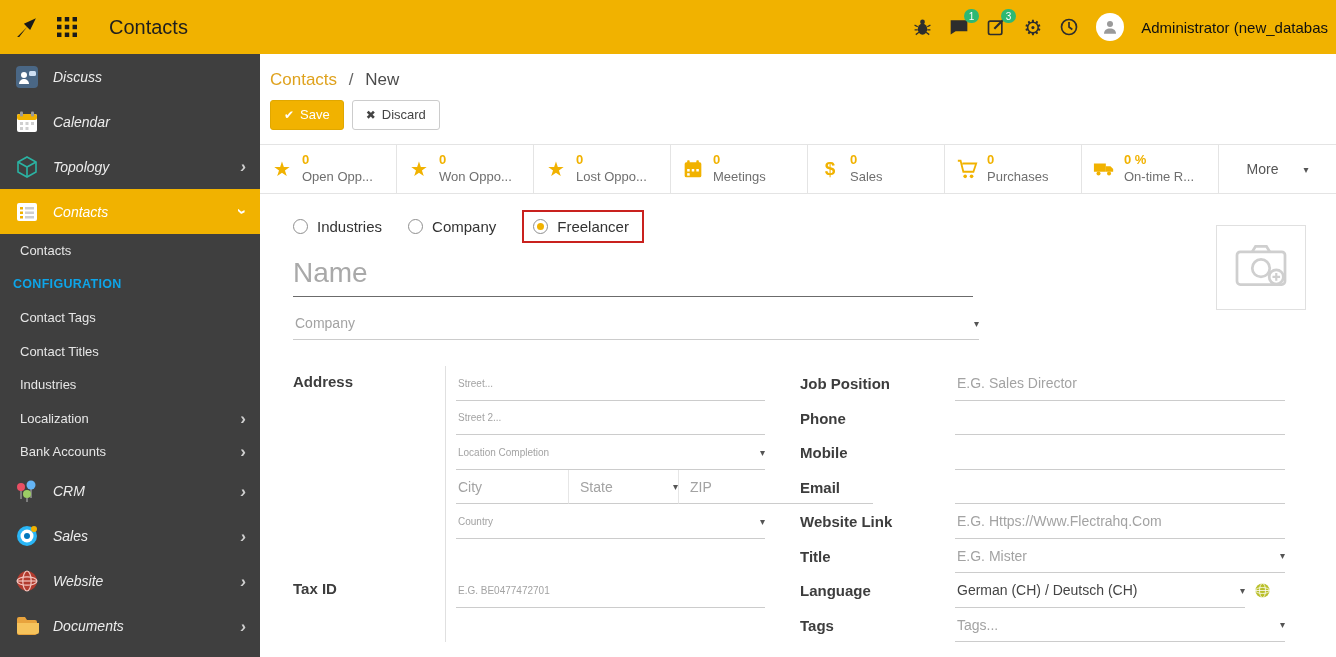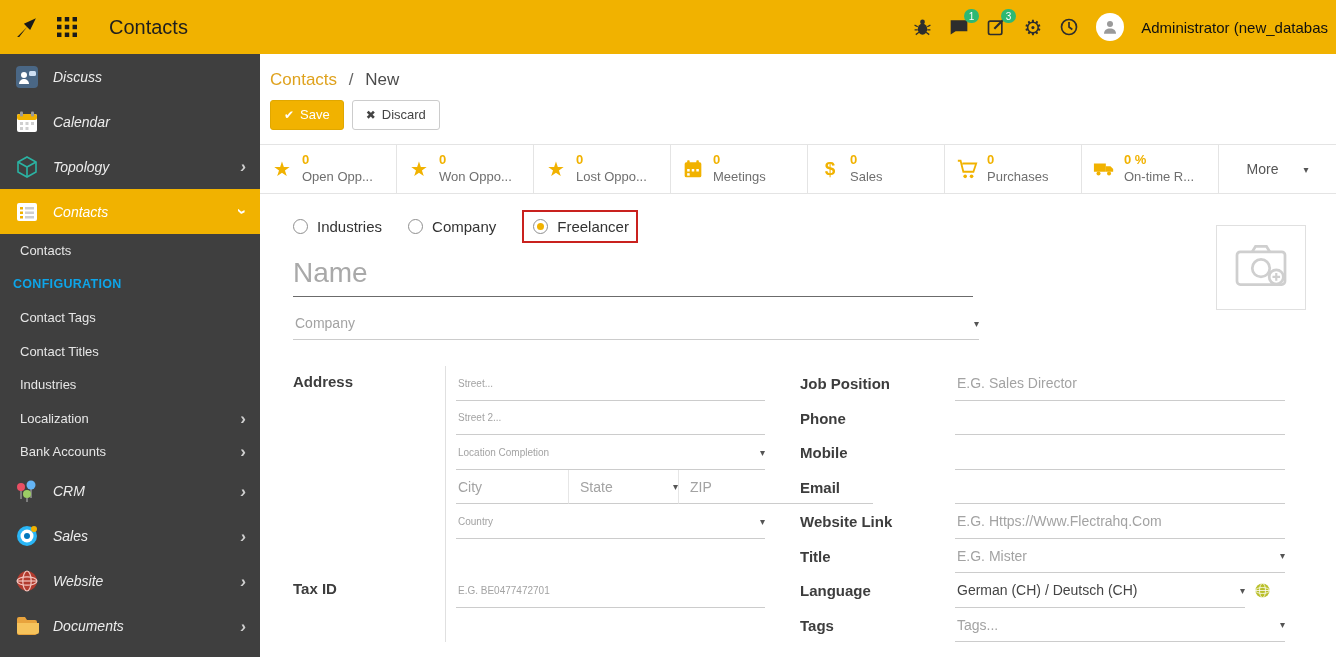--- a/index.html
+++ b/index.html
@@ -61,21 +61,21 @@
   .stat-label { color:#6f6f6f; font-size:13px; white-space:nowrap; }
   .stat-more { flex:1; display:flex; align-items:center; justify-content:center; gap:25px; color:#555; font-size:14px; cursor:pointer; }
   .caret { color:#555; font-size:10px; flex-shrink:0; }
 
   
   .form { padding:16px 30px 0 33px; }
   .type-row { display:flex; align-items:center; gap:26px; font-size:15px; color:#333; }
   .radio { display:flex; align-items:center; gap:9px; cursor:pointer; }
   .rdot { width:15px; height:15px; border-radius:50%; border:1px solid #8f8f8f; background:#fff; display:flex; align-items:center; justify-content:center; flex-shrink:0; }
   .rdot.sel::after { content:""; width:7px; height:7px; border-radius:50%; background:#f1b200; display:block; }
-  .annotation { border:2px solid #c9211e; padding:6px 7px 6px 9px; display:flex; }
+  .annotation { border:2px solid #c9211e; padding:6px 13px 6px 9px; display:flex; }
 
   .name-wrap { margin-top:12px; width:680px; border-bottom:1px solid #6b6b6b; }
   .name-input { width:100%; border:none; outline:none; font-size:28px; color:#333; padding:2px 0 7px; font-family:"Liberation Sans", sans-serif; }
   .name-input::placeholder { color:#a9a9a9; }
 
   .company-row { margin-top:17px; width:686px; display:flex; align-items:center; border-bottom:1px solid #ccc; padding-bottom:7px; }
   .company-row input { flex:1; border:none; outline:none; font-size:14px; color:#444; font-family:"Liberation Sans", sans-serif; }
   input::placeholder { color:#a3a3a3; }
 
   .columns { display:flex; margin-top:26px; }

